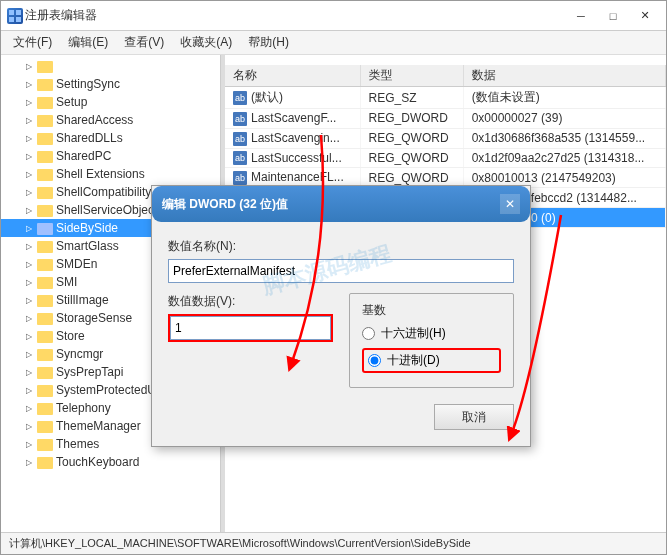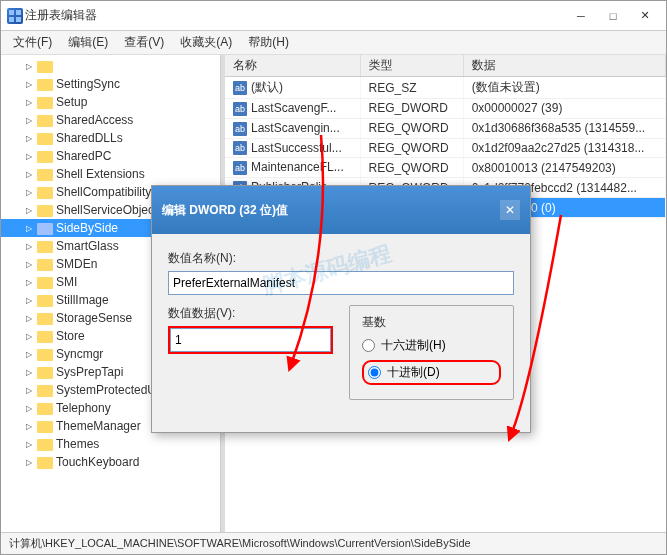--- a/index.html
+++ b/index.html
@@ -144,20 +144,21 @@
     
     .registry-values {
       flex: 1;
       background: #fff;
       overflow: auto;
     }
 
     .values-table {
       width: 100%;
       border-collapse: collapse;
+      margin-top: 10px;
     }
     .values-table th {
       background: #f0f0f0;
       border-bottom: 1px solid #ccc;
       border-right: 1px solid #ddd;
       padding: 2px 8px;
       text-align: left;
       font-weight: normal;
       font-size: 12px;
       color: #333;
@@ -218,21 +219,22 @@
       left: 150px;
     }
 
     .dialog-titlebar {
       background: linear-gradient(to bottom, #4a90d9, #357abd);
       color: white;
       padding: 6px 10px;
       display: flex;
       align-items: center;
       justify-content: space-between;
-      height: 48px;
+      height: 36px;
+      border-radius: 9px;
     }
     .dialog-title {
       font-size: 12px;
       font-weight: bold;
     }
     .dialog-close {
       width: 20px;
       height: 20px;
       border: none;
       background: rgba(255,255,255,0.2);
@@ -605,29 +607,30 @@
               <input class="form-input" type="text" style="border: 1px solid rgb(122, 156, 198);" value="1">
             </div>
           </div>
           <div class="form-col-right">
             <div class="base-group">
               <div class="base-group-title">基数</div>
               <div class="radio-row">
                 <input type="radio" name="base" style="">
                 <label>十六进制(H)</label>
               </div>
-              <div class="radio-row highlighted" style="border: 2px solid red; border-radius: 9px; padding: 2px 4px;">
+              <div class="radio-row highlighted" style="border: 2px solid red; border-radius: 3px; padding: 2px 4px;">
                 <input type="radio" name="base" checked="" style="">
                 <label>十进制(D)</label>
               </div>
             </div>
           </div>
         </div>
 
         <div class="dialog-buttons">
+          <button class="dlg-btn">取消</button>
         </div>
       </div>
     </div>
 
     <svg style="position:absolute;top:0;left:0;width:100%;height:100%;pointer-events:none;z-index:300;">
 
       <defs>
         <marker id="arrowhead1" markerWidth="6" markerHeight="6" refX="3" refY="3" orient="auto">
           <polygon points="0 0, 6 3, 0 6" fill="red"></polygon>
         </marker>

